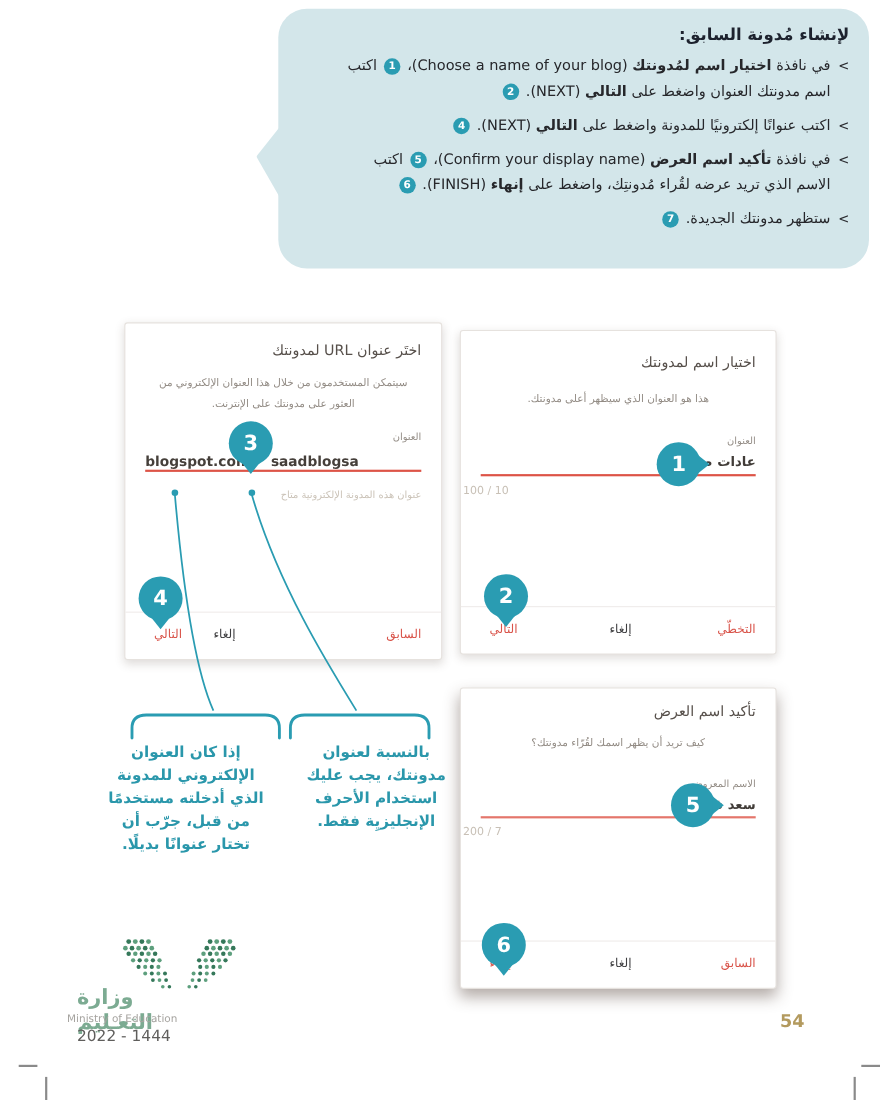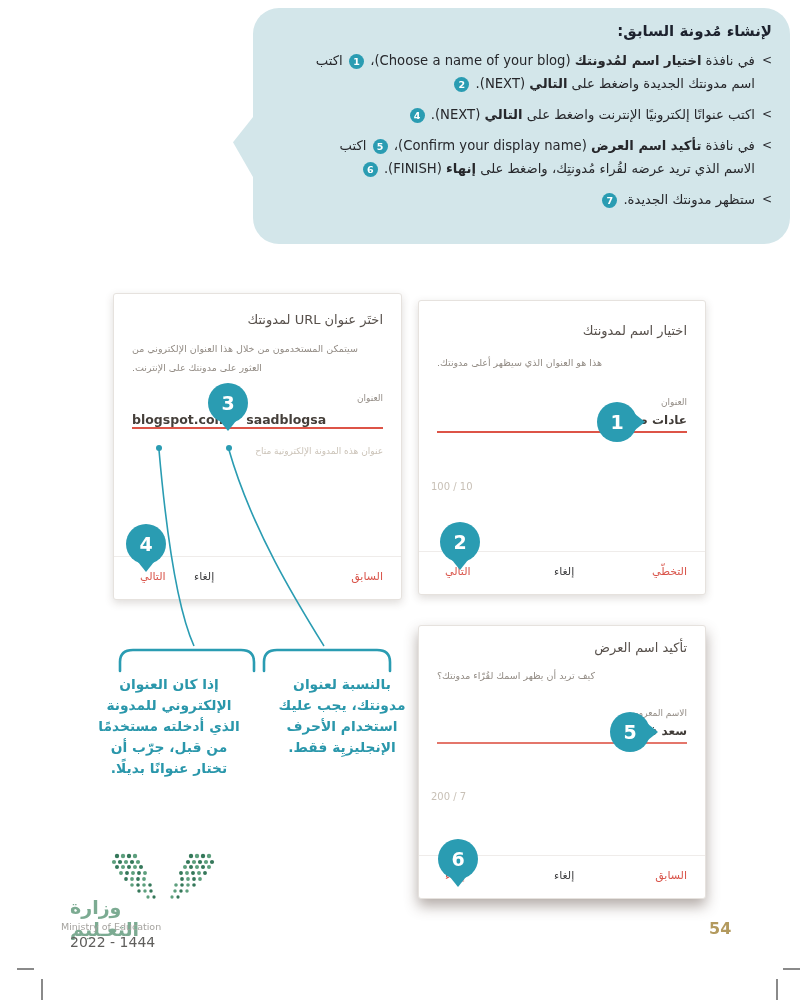--- a/index.html
+++ b/index.html
@@ -39,43 +39,43 @@
     box-shadow:0 3px 9px rgba(70,55,45,.18);z-index:2;direction:rtl;
   }
   #card-url{left:113px;top:293px;width:287px;height:305px;}
   #card-name{left:418px;top:300px;width:286px;height:293px;}
   #card-confirm{left:418px;top:625px;width:286px;height:272px;box-shadow:0 7px 14px rgba(75,55,45,.42);}
   .dlg-title{
     position:absolute;right:18px;left:18px;text-align:right;
     font-size:13px;color:#57504b;
   }
   .dlg-body{
-    position:absolute;right:18px;left:18px;text-align:left;
+    position:absolute;right:18px;left:18px;text-align:center;
     font-size:9.5px;line-height:19px;color:#928b84;
   }
   .dlg-label{
     position:absolute;right:18px;left:18px;
     font-size:9px;color:#948d86;
   }
   .dlg-field{
     position:absolute;right:18px;left:18px;border-bottom:2px solid #dd5447;
   }
   .dlg-value{
     font-size:12px;font-weight:bold;color:#413c38;text-align:right;
     padding-bottom:4px;
   }
   .url-row{display:flex;direction:ltr;justify-content:flex-start;column-gap:14px;}
   .url-token{font-size:12.5px;font-weight:bold;color:#453f3a;}
   .dlg-helper{
     position:absolute;right:18px;left:18px;text-align:right;
     font-size:9px;color:#cbc3b8;
   }
   .dlg-counter{
-    position:absolute;left:12px;direction:ltr;text-align:left;
-    font-size:10px;color:#c8c0b6;margin-top:40px;
+    position:absolute;left:2px;direction:ltr;text-align:left;
+    font-size:10px;color:#c8c0b6;
   }
   .dlg-footer{
     position:absolute;left:0;right:0;bottom:0;height:42px;
     border-top:1px solid #efecea;
   }
   .dlg-btn{
     position:absolute;top:13px;font-size:11px;cursor:pointer;white-space:nowrap;
   }
   .btn-accent{color:#d9544a;}
   .btn-plain{color:#3d3d3f;}
@@ -131,27 +131,27 @@
 
 <div class="bubble-tail"></div>
 <div class="bubble">
   <div class="bubble-inner">
     <div class="instr-heading">لإنشاء مُدونة السابق:</div>
     <div id="instruction-list">
         <div class="instr-item">
           <span class="instr-marker" dir="ltr">&lt;</span>
           <div class="instr-lines">
             <div class="instr-line"><span class="seg-r">في نافذة </span><span class="seg-b">اختيار اسم لمُدونتك</span><span class="seg-r"> (Choose a name of your blog)، </span><span class="badge">1</span><span class="seg-r"> اكتب</span></div>
-            <div class="instr-line"><span class="seg-r">اسم مدونتك الجديدة واضغط على </span><span class="seg-b">التالي</span><span class="seg-r"> (NEXT). </span><span class="badge">2</span></div>
+            <div class="instr-line"><span class="seg-r">اسم مدونتك العنوان واضغط على </span><span class="seg-b">التالي</span><span class="seg-r"> (NEXT). </span><span class="badge">2</span></div>
           </div>
         </div>
         <div class="instr-item">
           <span class="instr-marker" dir="ltr">&lt;</span>
           <div class="instr-lines">
-            <div class="instr-line"><span class="seg-r">اكتب عنوانًا إلكترونيًا الإنترنت واضغط على </span><span class="seg-b">التالي</span><span class="seg-r"> (NEXT). </span><span class="badge">4</span></div>
+            <div class="instr-line"><span class="seg-r">اكتب عنوانًا إلكترونيًا للمدونة واضغط على </span><span class="seg-b">التالي</span><span class="seg-r"> (NEXT). </span><span class="badge">4</span></div>
           </div>
         </div>
         <div class="instr-item">
           <span class="instr-marker" dir="ltr">&lt;</span>
           <div class="instr-lines">
             <div class="instr-line"><span class="seg-r">في نافذة </span><span class="seg-b">تأكيد اسم العرض</span><span class="seg-r"> (Confirm your display name)، </span><span class="badge">5</span><span class="seg-r"> اكتب</span></div>
             <div class="instr-line"><span class="seg-r">الاسم الذي تريد عرضه لقُراء مُدونتِك، واضغط على </span><span class="seg-b">إنهاء</span><span class="seg-r"> (FINISH). </span><span class="badge">6</span></div>
           </div>
         </div>
         <div class="instr-item">

